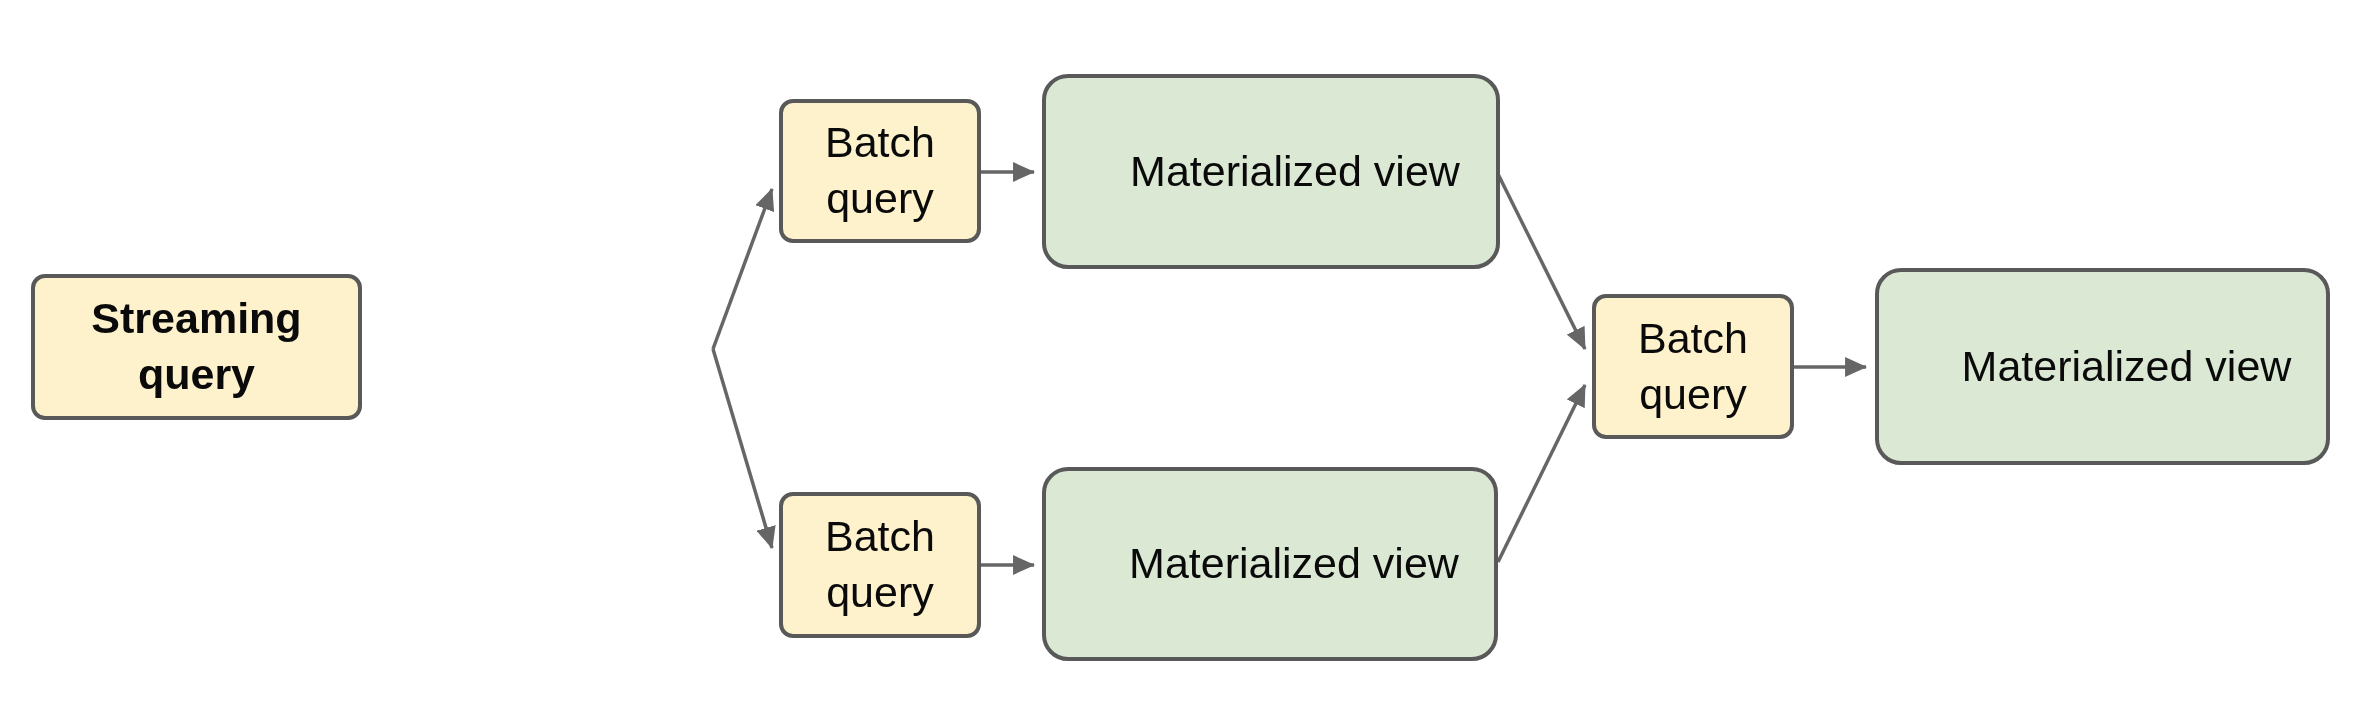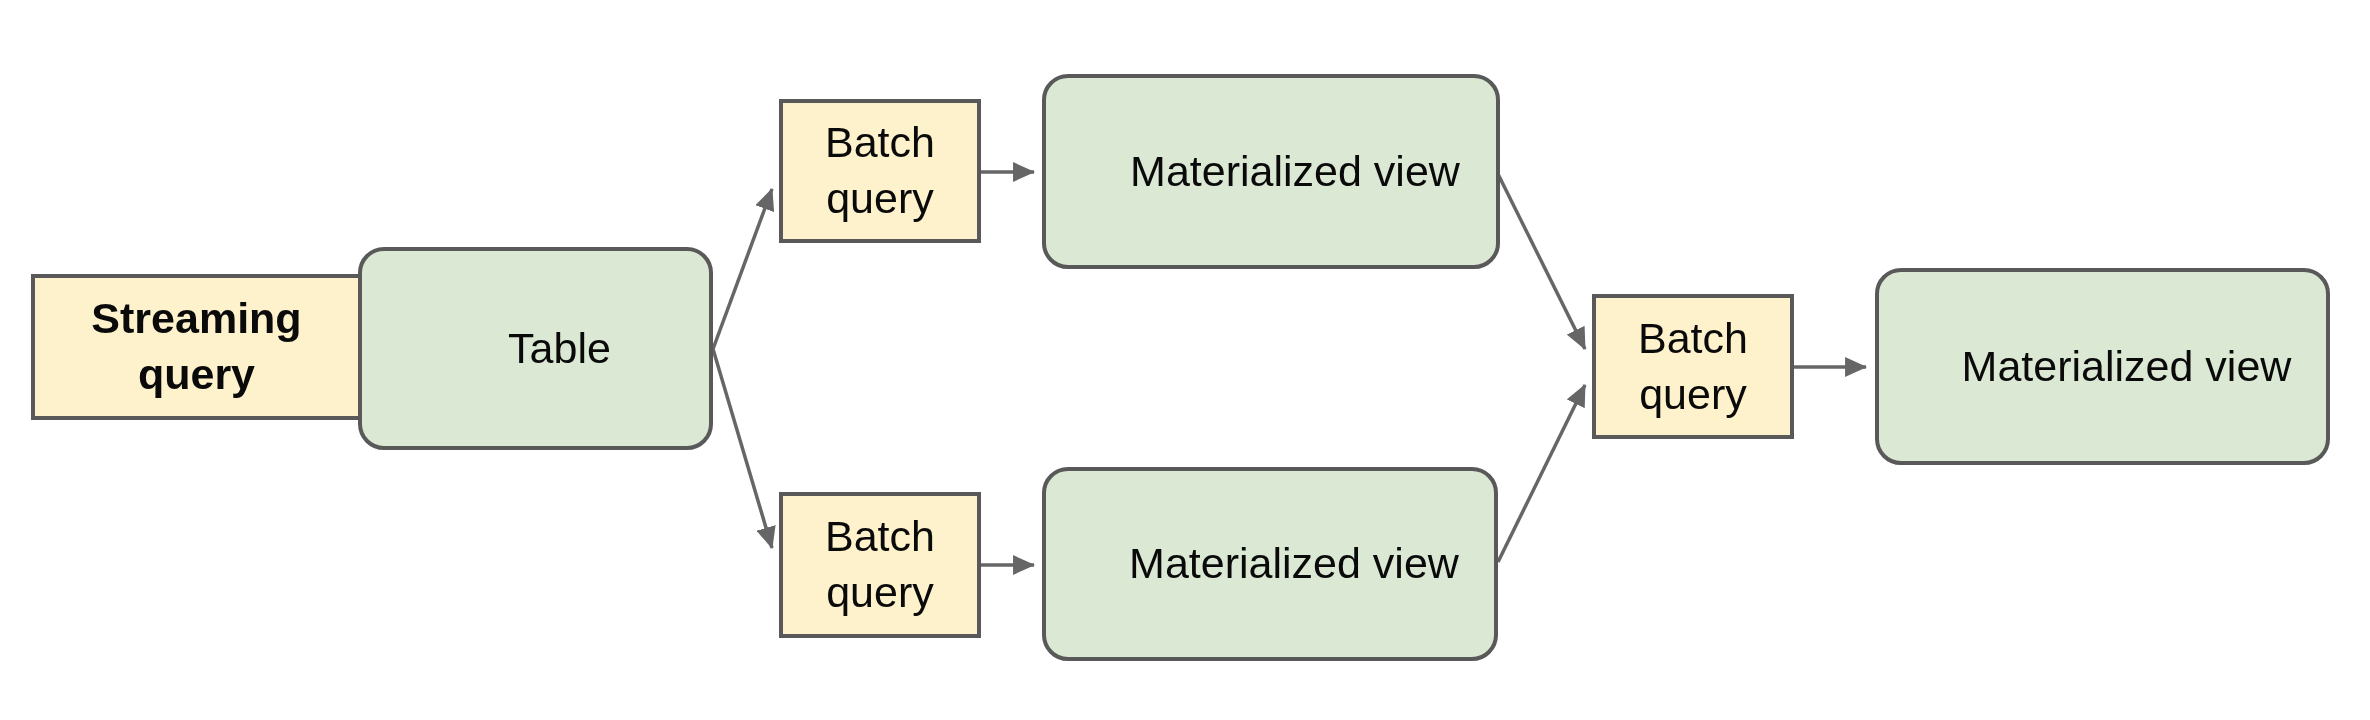--- a/index.html
+++ b/index.html
@@ -23,21 +23,21 @@
   #ah path{fill:var(--arrow);}
   .node{
     position:absolute;
     display:flex;align-items:center;justify-content:center;
     box-sizing:border-box;
     border:4px solid var(--border);
     color:var(--text);
     font-size:43px;line-height:1.3;
     text-align:center;
   }
-  .query{background:var(--query-fill);border-radius:0;}
+  .query{background:var(--query-fill);border-radius:14px;}
   .view{background:var(--view-fill);border-radius:26px;padding-left:48px;}
   .node-label{white-space:pre-line;}
 </style>
 </head>
 <body>
 
 <div id="canvas">
 
   <svg id="edges" viewBox="0 0 2370 720" xmlns="http://www.w3.org/2000/svg">
     <defs>
@@ -53,23 +53,20 @@
     <line class="edge" x1="1497" y1="172" x2="1585" y2="349" marker-end="url(#ah)"></line>
     <line class="edge" x1="1498" y1="562" x2="1585" y2="385" marker-end="url(#ah)"></line>
     <line class="edge" x1="1794" y1="367" x2="1866" y2="367" marker-end="url(#ah)"></line>
   </svg>
 
   <div class="node query" style="left:31px;top:274px;width:331px;height:146px;font-weight:bold;">
     <span class="node-label">Streaming
 query</span>
   </div>
 
-  <div class="node view" style="left:358px;top:247px;width:355px;height:203px;">
-    <span class="node-label">Table</span>
-  </div>
 
   <div class="node query" style="left:779px;top:99px;width:202px;height:144px;">
     <span class="node-label">Batch
 query</span>
   </div>
 
   <div class="node view" style="left:1042px;top:74px;width:458px;height:195px;">
     <span class="node-label">Materialized view</span>
   </div>
 

